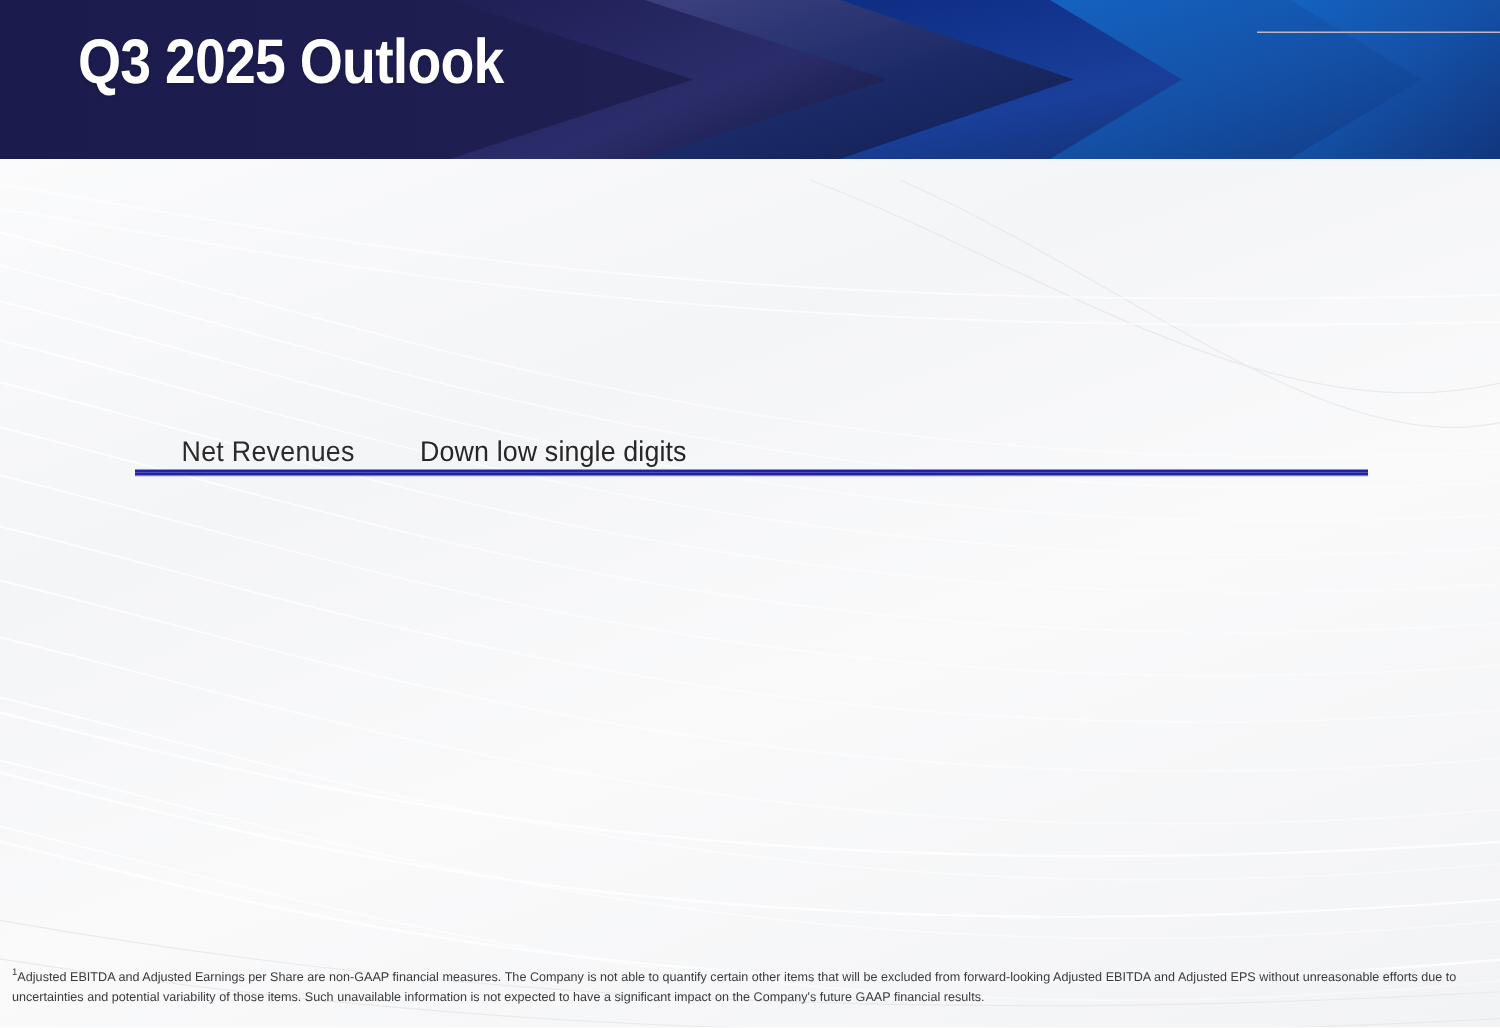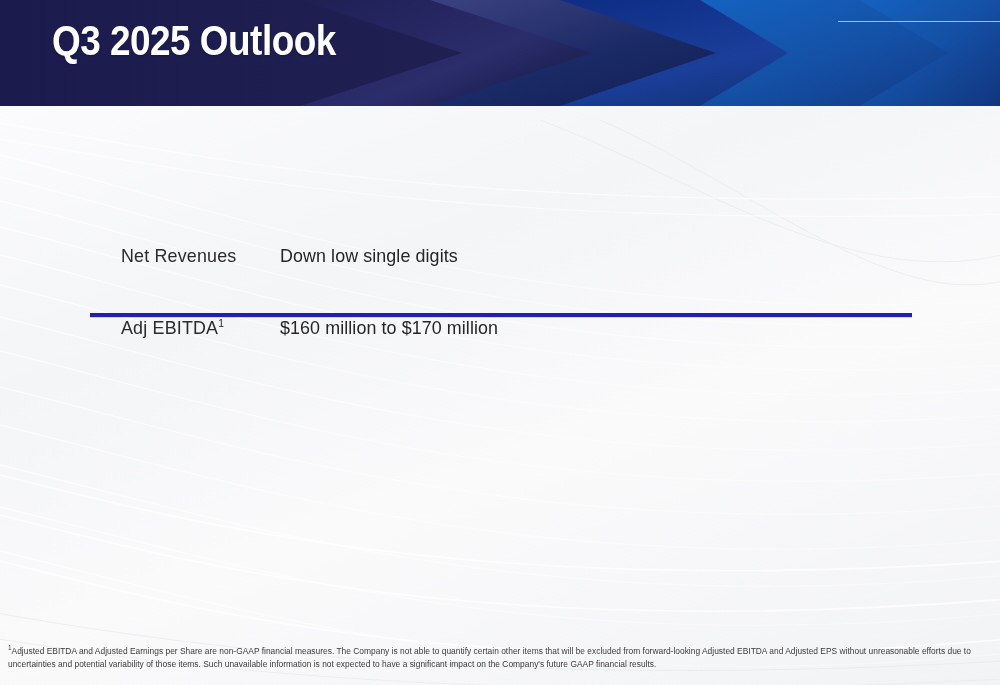--- a/index.html
+++ b/index.html
@@ -79,21 +79,21 @@
   .outlook-table {
     position:absolute;
     left:90px;
     top:245px;
     width:822px;
     z-index:10;
   }
   .outlook-row {
     position:relative;
     display:flex;
-    align-items:flex-start;
+    align-items:flex-end;
     height:68px;
   }
   .row-label {
     width:190px;
     flex:0 0 190px;
     font-size:19px;
     color:#2b2b2b;
     letter-spacing:0.2px;
     transform:scaleX(0.94);
     transform-origin:left center;
@@ -225,22 +225,18 @@
     <div class="outlook-row">
       <div class="row-label"><span>Net Revenues</span></div>
       <div class="row-value">Down low single digits</div>
     </div>
 
     <div class="row-divider"></div>
 
 
     <div class="row-divider"></div>
 
-    <div class="outlook-row">
-      <div class="row-label"><span>Adj EBITDA</span><sup class="fn">1</sup></div>
-      <div class="row-value">$160 million to $170 million</div>
-    </div>
 
   </div>
 
   <div class="footnote"><sup>1</sup><span>Adjusted EBITDA and Adjusted Earnings per Share are non-GAAP financial measures. The Company is not able to quantify certain other items that will be excluded from forward-looking Adjusted EBITDA and Adjusted EPS without unreasonable efforts due to uncertainties and potential variability of those items. Such unavailable information is not expected to have a significant impact on the Company's future GAAP financial results.</span></div>
 
 </div>
 
 </body></html>

